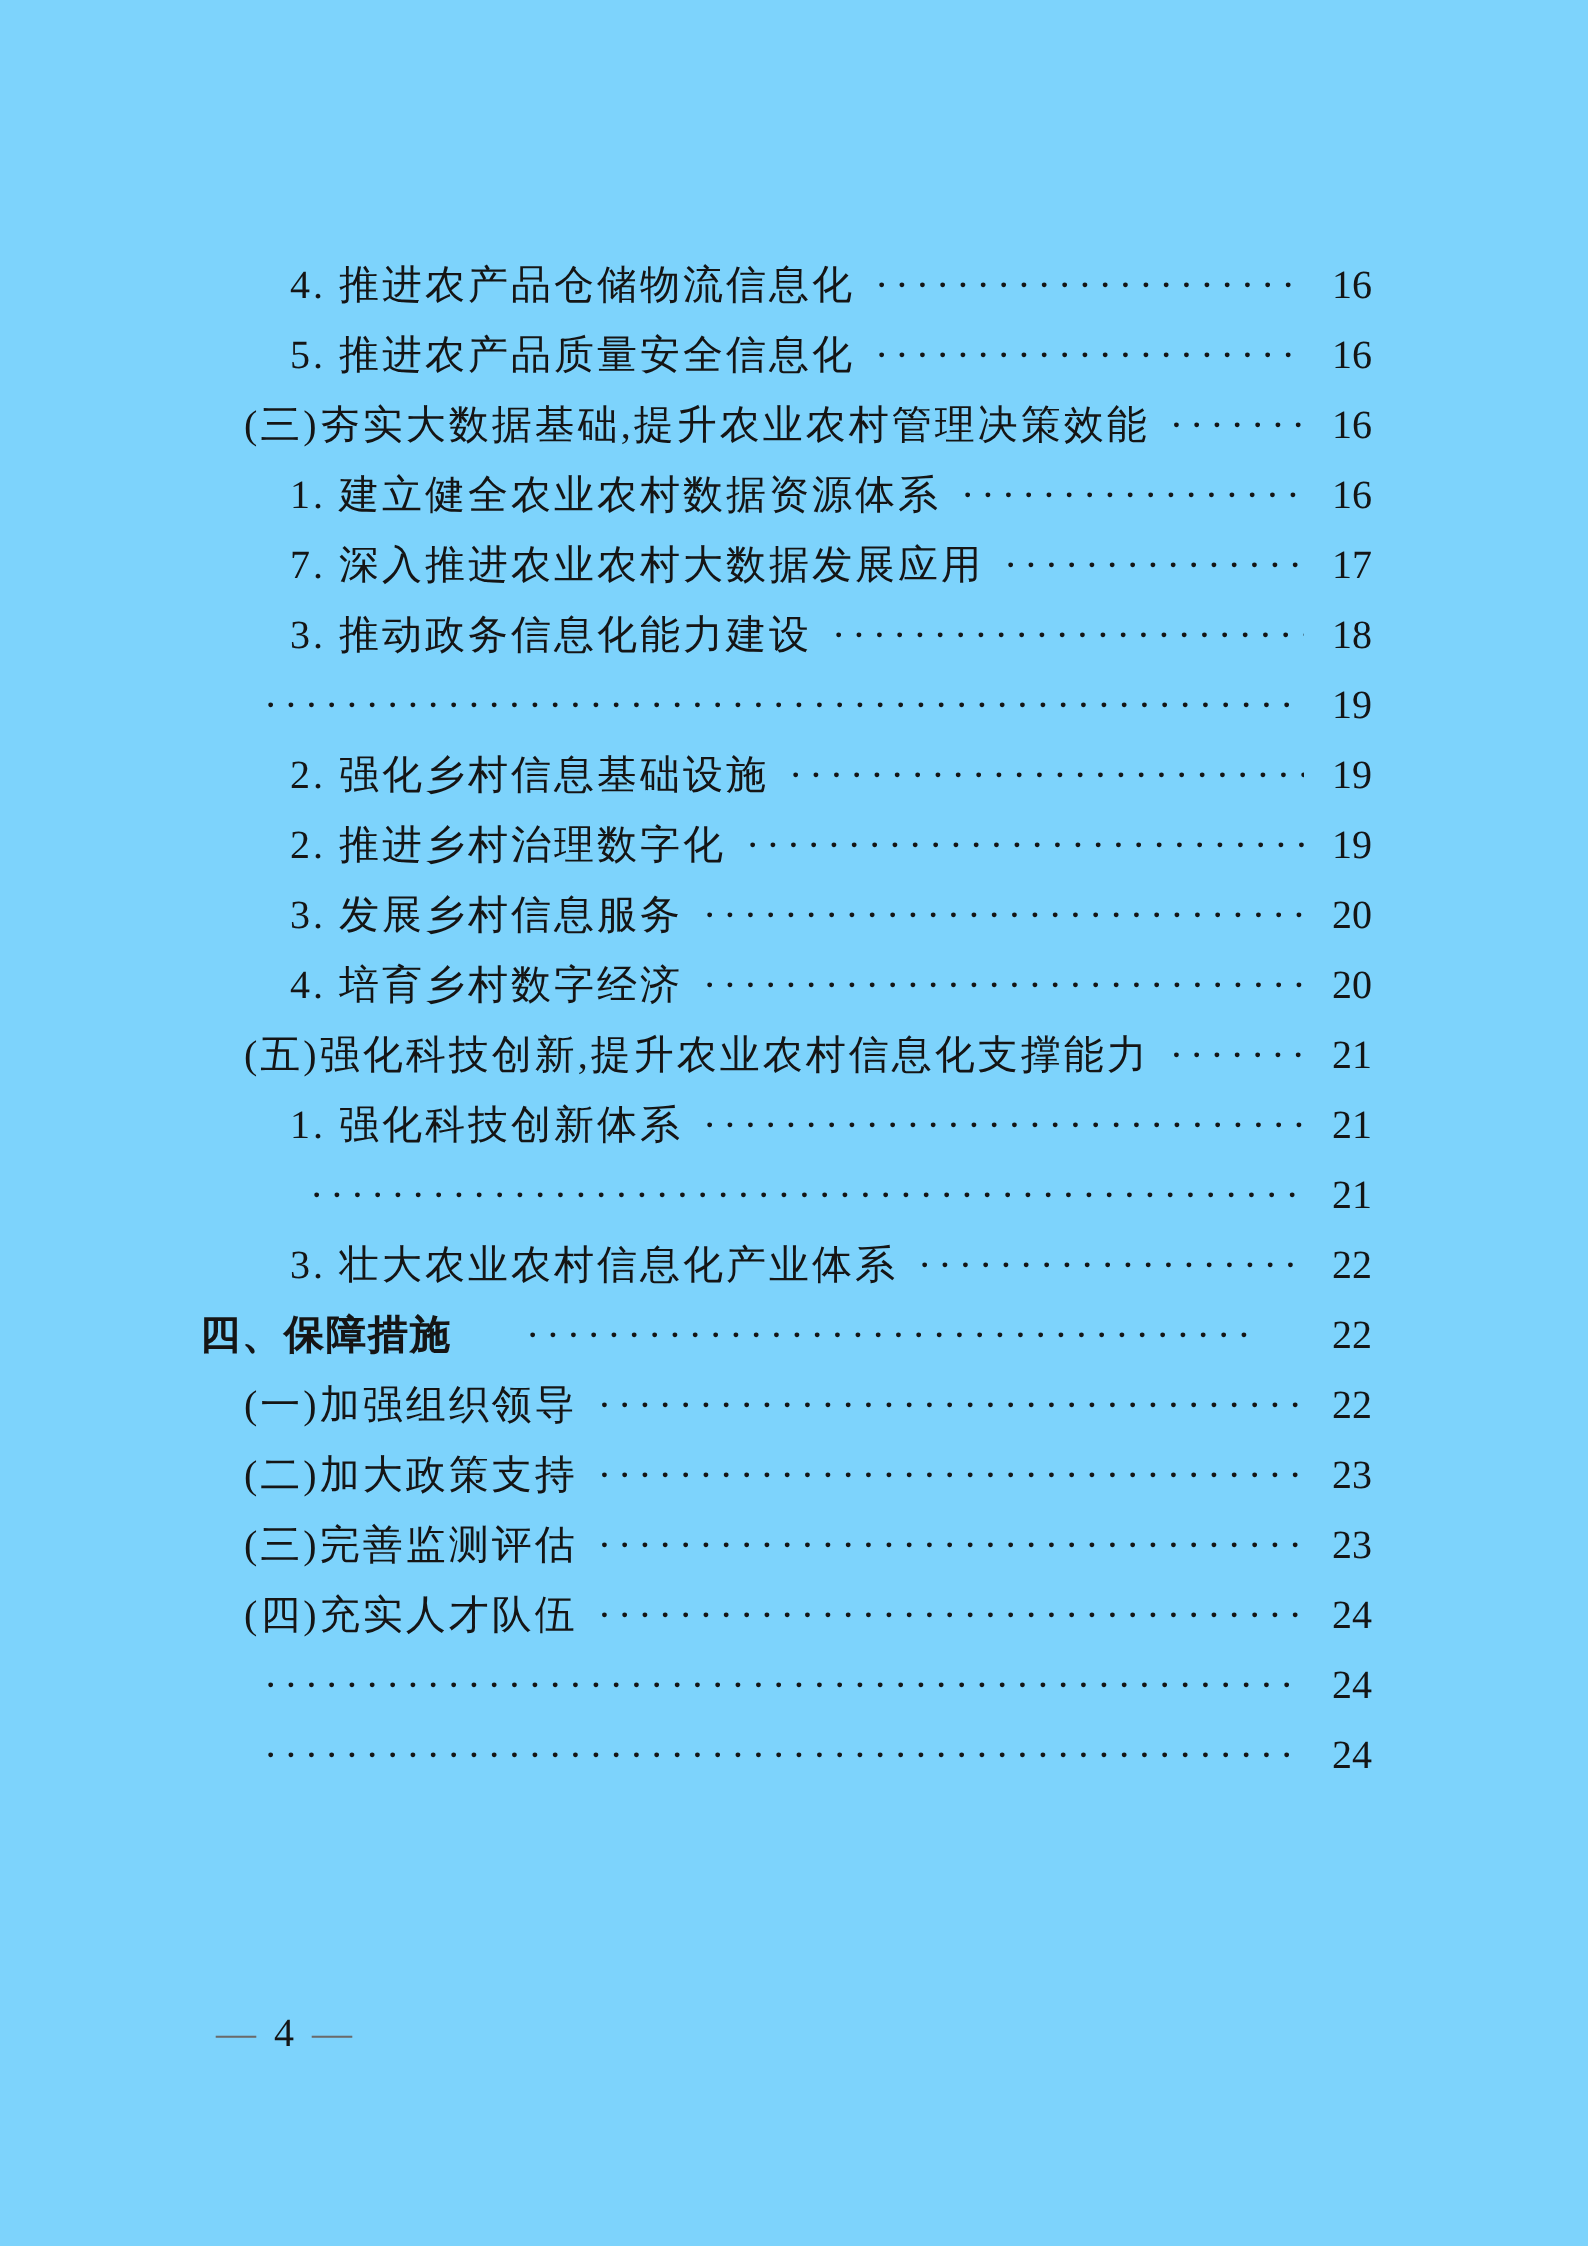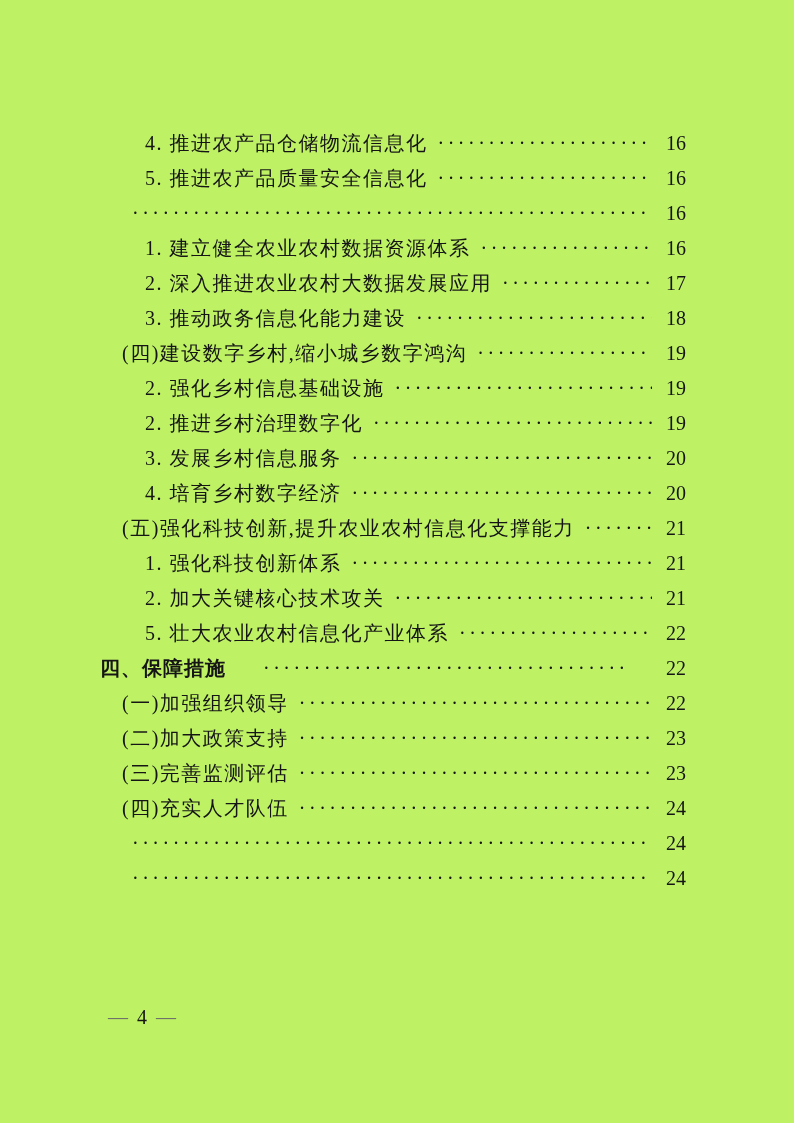--- a/index.html
+++ b/index.html
@@ -8,21 +8,21 @@
     width: 794px;
     height: 1123px;
     position: relative;
     font-family: "Liberation Serif", serif;
     color: #151515;
     overflow: hidden;
   }
   .page {
     position: absolute;
     inset: 0;
-    background: #bef264;
+    background: #7dd3fc;
   }
   .toc-list {
     position: absolute;
     left: 100px;
     top: 126px;
     width: 592px;
   }
   .toc-row {
     display: flex;
     align-items: baseline;
@@ -92,44 +92,44 @@
       <span class="toc-page">16</span>
     </div>
 
     <div class="toc-row level-3">
       <span class="toc-text">5. 推进农产品质量安全信息化</span>
       <span class="toc-leader">································································································································································</span>
       <span class="toc-page">16</span>
     </div>
 
     <div class="toc-row level-2">
+      <span class="toc-text">(三)夯实大数据基础,提升农业农村管理决策效能</span>
       <span class="toc-leader">································································································································································</span>
       <span class="toc-page">16</span>
     </div>
 
     <div class="toc-row level-3">
       <span class="toc-text">1. 建立健全农业农村数据资源体系</span>
       <span class="toc-leader">································································································································································</span>
       <span class="toc-page">16</span>
     </div>
 
     <div class="toc-row level-3">
-      <span class="toc-text">2. 深入推进农业农村大数据发展应用</span>
+      <span class="toc-text">7. 深入推进农业农村大数据发展应用</span>
       <span class="toc-leader">································································································································································</span>
       <span class="toc-page">17</span>
     </div>
 
     <div class="toc-row level-3">
       <span class="toc-text">3. 推动政务信息化能力建设</span>
       <span class="toc-leader">································································································································································</span>
       <span class="toc-page">18</span>
     </div>
 
     <div class="toc-row level-2">
-      <span class="toc-text">(四)建设数字乡村,缩小城乡数字鸿沟</span>
       <span class="toc-leader">································································································································································</span>
       <span class="toc-page">19</span>
     </div>
 
     <div class="toc-row level-3">
       <span class="toc-text">2. 强化乡村信息基础设施</span>
       <span class="toc-leader">································································································································································</span>
       <span class="toc-page">19</span>
     </div>
 
@@ -157,27 +157,26 @@
       <span class="toc-page">21</span>
     </div>
 
     <div class="toc-row level-3">
       <span class="toc-text">1. 强化科技创新体系</span>
       <span class="toc-leader">································································································································································</span>
       <span class="toc-page">21</span>
     </div>
 
     <div class="toc-row level-3">
-      <span class="toc-text">2. 加大关键核心技术攻关</span>
       <span class="toc-leader">································································································································································</span>
       <span class="toc-page">21</span>
     </div>
 
     <div class="toc-row level-3">
-      <span class="toc-text">5. 壮大农业农村信息化产业体系</span>
+      <span class="toc-text">3. 壮大农业农村信息化产业体系</span>
       <span class="toc-leader">································································································································································</span>
       <span class="toc-page">22</span>
     </div>
 
     <div class="toc-row level-1">
       <span class="toc-text">四、保障措施</span>
       <span class="toc-leader">································································································································································</span>
       <span class="toc-page">22</span>
     </div>
 

